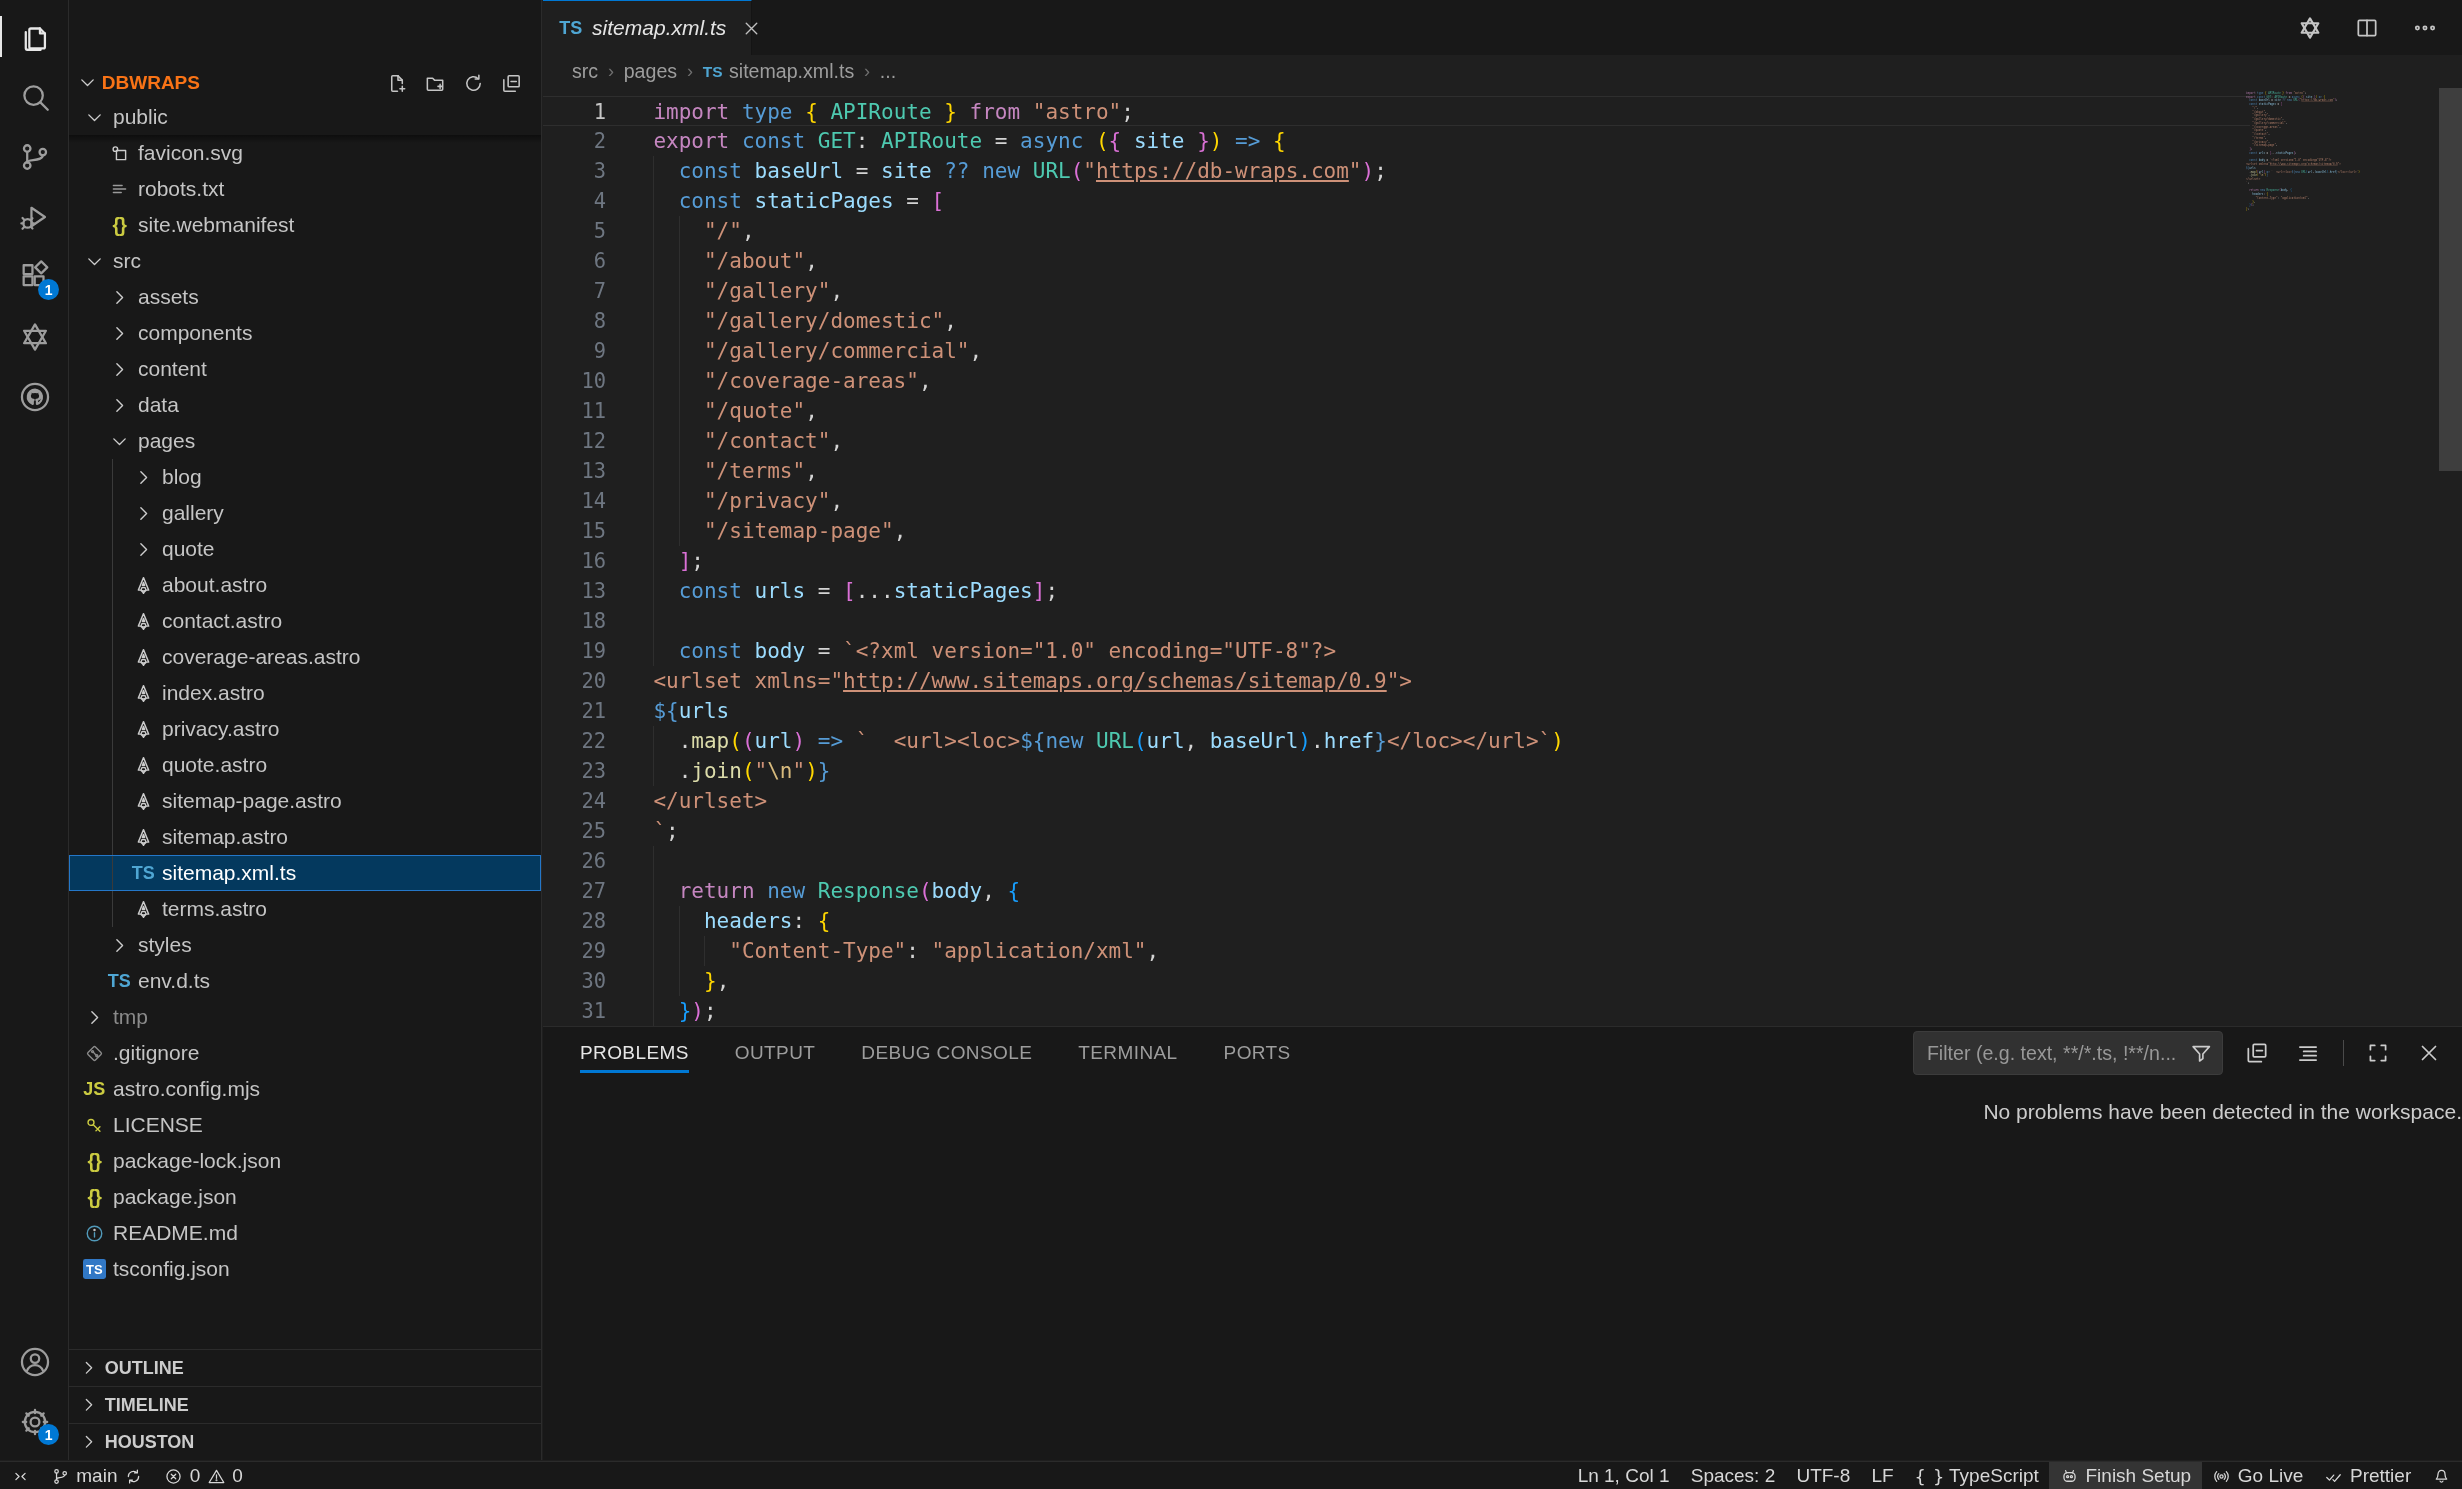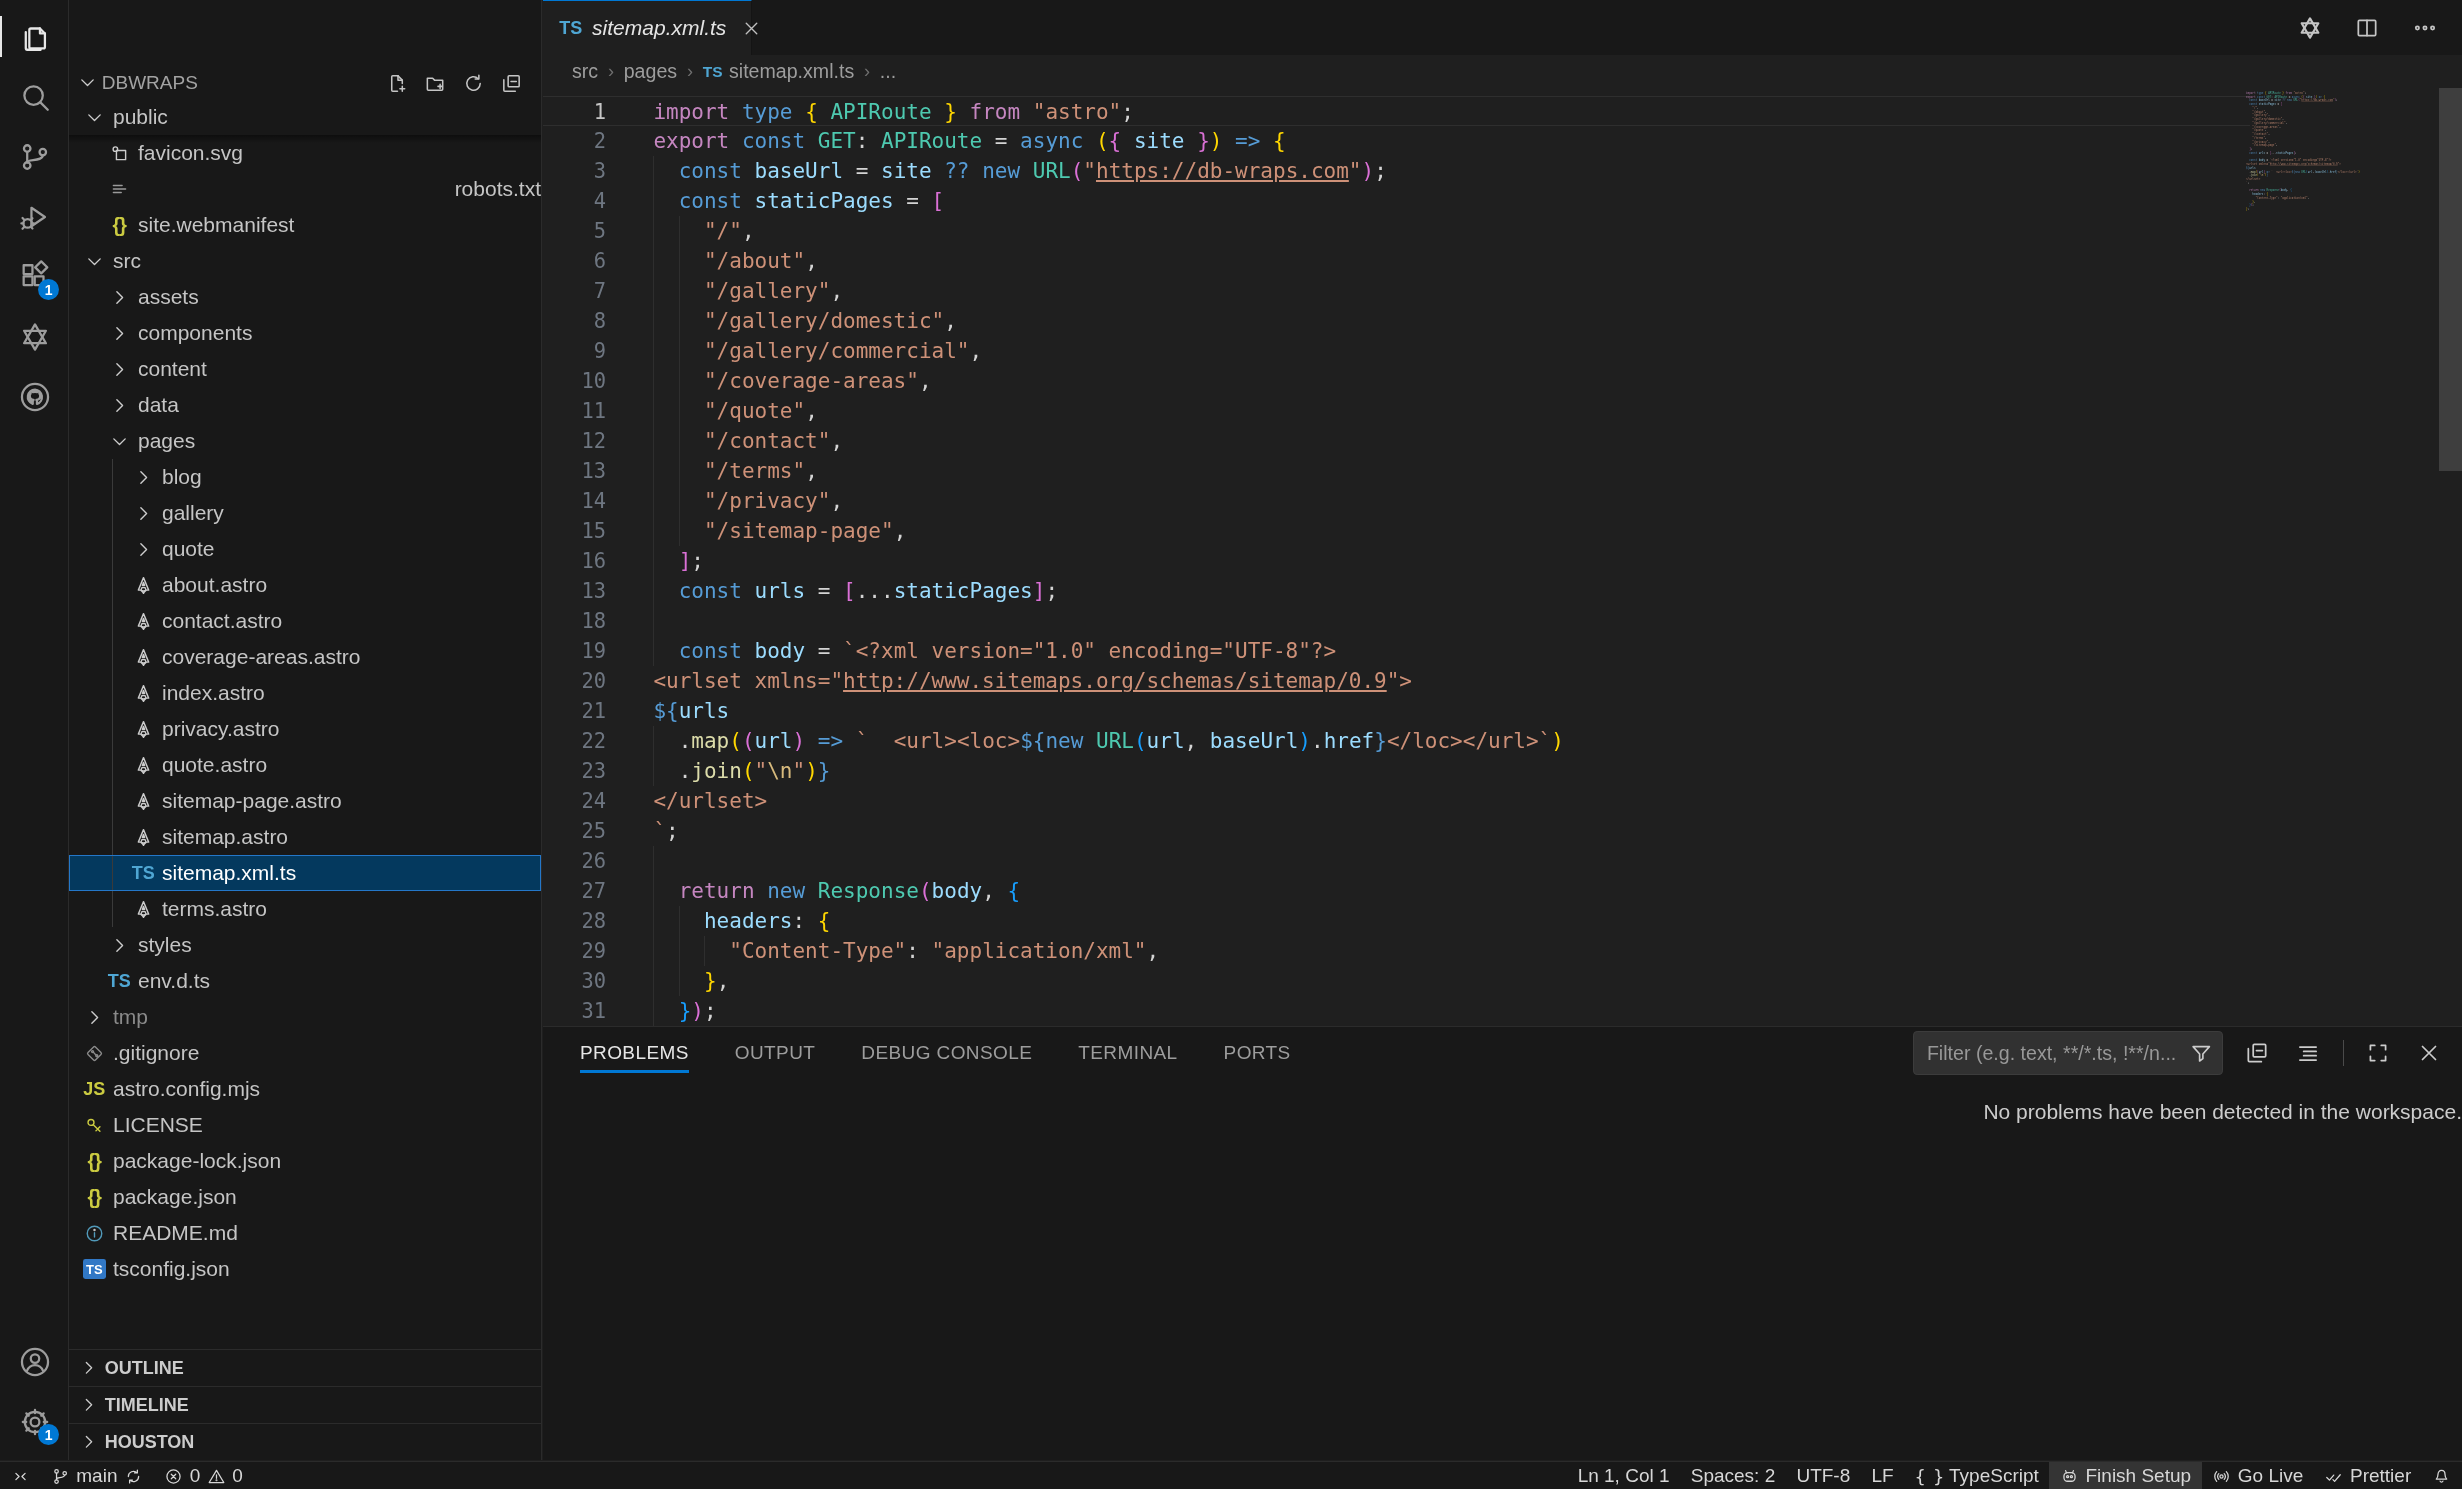--- a/index.html
+++ b/index.html
@@ -19,21 +19,21 @@
   .ab-item.active::before { content:""; position:absolute; left:0; top:9.8px; bottom:9.8px; width:1.6px; background:#e7e7e7; }
   .ab-badge { position:absolute; right:9.8px; bottom:6.5px; min-width:21px; height:21px; border-radius:10.6px; background:#0078d4; color:#fff; font-size:14px; font-weight:bold; display:flex; align-items:center; justify-content:center; padding:0 3.3px; }
   #ab-top { padding-top:6.5px; }
   #ab-bottom { margin-top:auto; padding-bottom:8.2px; }
 
   
   #sidebar { position:absolute; left:69px; top:0; width:473px; height:1460px; background:#181818; border-right:0.8px solid #2b2b2b; }
   .sb-title { position:absolute; top:0; left:0; right:0; height:67px; display:flex; align-items:center; padding:0 21px 0 34px; color:#bdbdbd; font-size:19px; letter-spacing:0.4px; }
   .sb-title .spacer, .sb-sec .spacer { flex:1; }
   .hdr-ic { width:33px; height:33px; display:flex; align-items:center; justify-content:center; font-size:24.5px; color:#c5c5c5; border-radius:4.9px; cursor:pointer; }
-  .sb-sec { position:absolute; top:67px; left:0; right:0; height:32px; display:flex; align-items:center; padding:0 13px 0 8.2px; font-size:19px; font-weight:normal; color:#a3a3a3; }
+  .sb-sec { position:absolute; top:67px; left:0; right:0; height:32px; display:flex; align-items:center; padding:0 13px 0 8.2px; font-size:19px; font-weight:bold; color:#f97316; }
   .sb-sec .chev { font-size:21px; width:23px; height:23px; color:#cccccc; margin-right:1.6px; }
   .sb-actions { display:flex; gap:4.9px; }
 
   #tree { position:absolute; top:99px; left:0; right:0; height:1221px; overflow:hidden; }
   .tree-shadow { position:absolute; top:36px; left:0; right:0; height:8.2px; background:linear-gradient(rgba(0,0,0,.45), transparent); pointer-events:none; }
   .row { position:relative; height:36px; display:flex; align-items:center; font-size:21px; color:#c5c5c5; cursor:pointer; white-space:nowrap; }
   .row .slot { width:24.5px; height:24.5px; display:flex; align-items:center; justify-content:center; flex:none; font-size:21px; }
   .row .lbl { margin-left:6.5px; }
   .row.dim .lbl { color:#8a8a8a; }
   .row.sel { background:#04395e; }
@@ -243,21 +243,21 @@
         <div class="tree-shadow"></div>
         <div class="row" style="padding-left: 38px;">
           <span class="slot chev-g">
             <svg class="ic" viewBox="0 0 24 24">
               <rect x="8.5" y="8.5" width="10.5" height="10.5" fill="#b180d7" stroke="none"></rect>
               <circle cx="7.3" cy="7" r="2.6" fill="#c8a2e8" stroke="none"></circle>
             </svg>
           </span>
           <span class="lbl">favicon.svg</span>
         </div>
-        <div class="row" style="padding-left: 38px; justify-content: space-between;">
+        <div class="row" style="padding-left: 38px;">
           <span class="slot chev-g">
             <svg class="ic" viewBox="0 0 24 24">
               <path d="M5 7.5h10M5 11.5h14M5 15.5h9" style="stroke:#9a9a9a"></path>
             </svg>
           </span>
           <span class="lbl">robots.txt</span>
         </div>
         <div class="row" style="padding-left: 38px;">
           <span class="slot chev-g">
             <span class="txt-ic" style="color:#cbcb41;font-size:19.6px;letter-spacing:-0.8px">{}</span>

